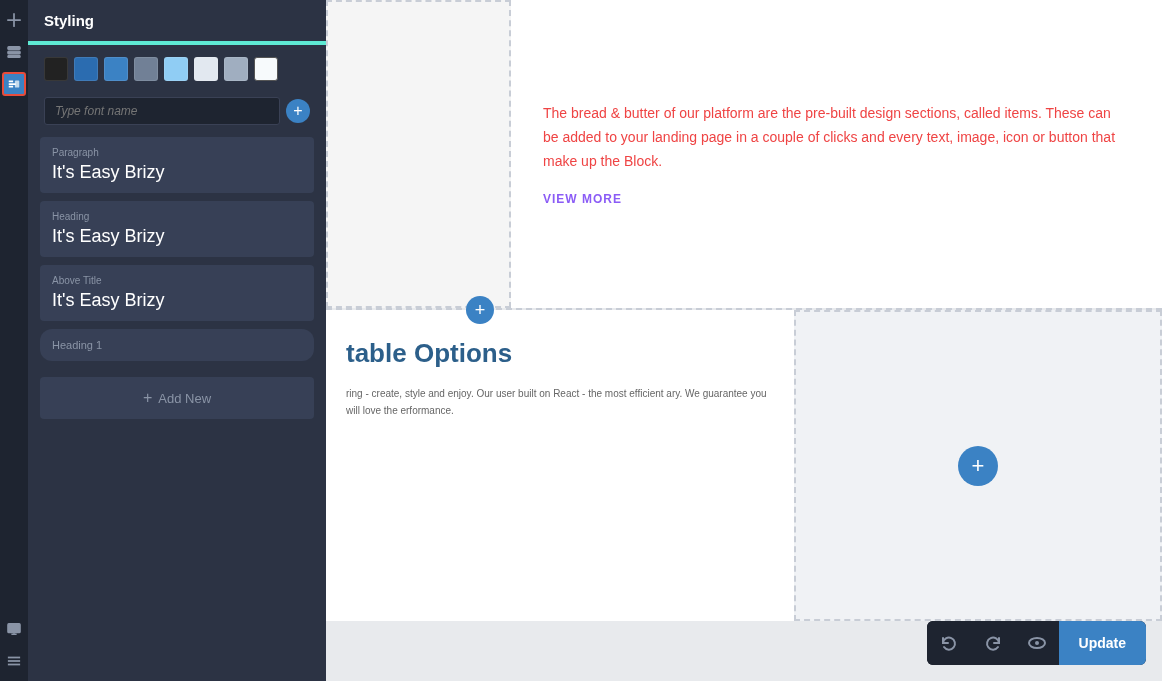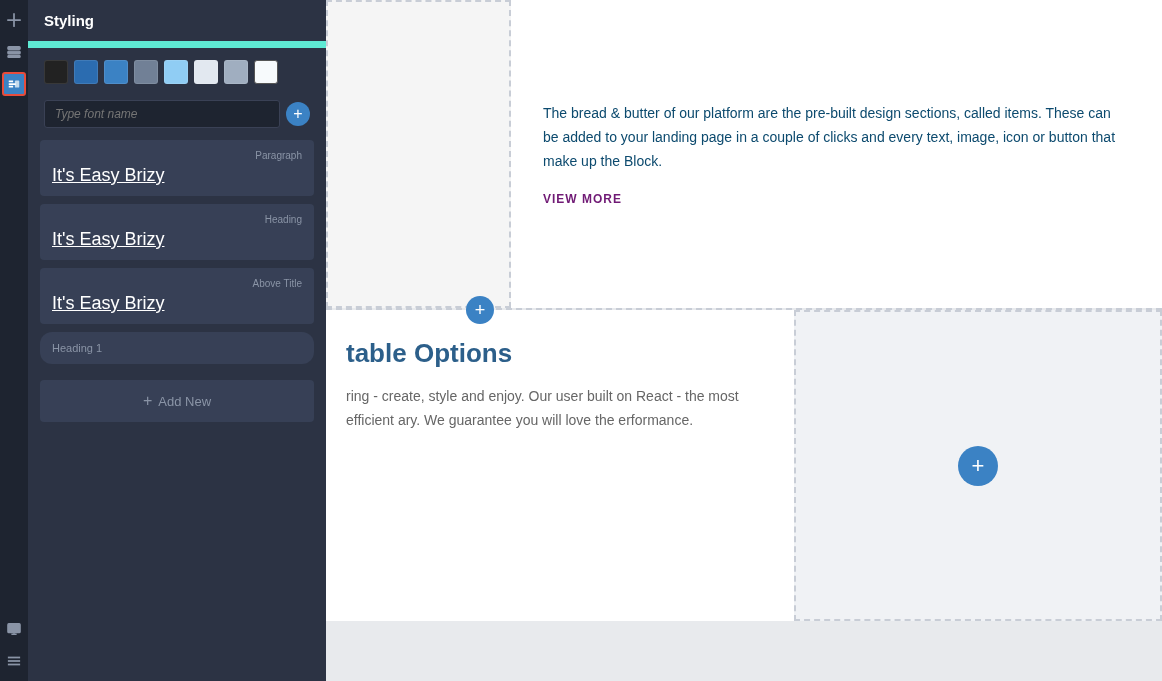--- a/index.html
+++ b/index.html
@@ -44,21 +44,21 @@
     }
     .styling-panel::-webkit-scrollbar { width: 4px; }
     .styling-panel::-webkit-scrollbar-thumb { background: #444; }
 
     .panel-header {
       padding: 12px 16px;
       color: #ffffff;
       font-size: 15px;
       font-weight: 600;
       background: #2c3344;
-      border-bottom: 7px solid #5eead4;
+      border-bottom: 4px solid #5eead4;
     }
 
     .color-swatches {
       display: flex;
       align-items: center;
       padding: 12px 16px;
       gap: 6px;
       flex-wrap: wrap;
     }
     .color-swatch {
@@ -113,27 +113,25 @@
       margin: 0 12px 8px;
       background: #374056;
       border-radius: 4px;
       padding: 10px 12px;
       cursor: pointer;
     }
     .font-type-label {
       color: #8a94a6;
       font-size: 10px;
       margin-bottom: 4px;
-      text-align: right;
     }
     .font-type-name {
       color: #ffffff;
       font-size: 18px;
       font-weight: 400;
-      text-decoration: underline;
     }
 
     .heading-card {
       margin: 0 12px 8px;
       background: #374056;
       border-radius: 12px;
       padding: 10px 12px;
       cursor: pointer;
     }
     .heading-card-label {
@@ -198,28 +196,28 @@
 
     .text-block {
       background: white;
       padding: 28px 32px;
       display: flex;
       flex-direction: column;
       justify-content: center;
     }
 
     .text-block p {
-      color: #0c4a6e;
+      color: #ef4444;
       font-size: 14px;
       line-height: 1.7;
       margin-bottom: 18px;
     }
 
     .view-more-link {
-      color: #701a75;
+      color: #8b5cf6;
       font-size: 12px;
       font-weight: 600;
       letter-spacing: 1px;
       text-decoration: none;
       cursor: pointer;
     }
 
     .content-text-block {
       background: white;
       padding: 28px 20px;
@@ -227,21 +225,21 @@
 
     .content-text-block h2 {
       color: #2c5f8a;
       font-size: 26px;
       font-weight: 700;
       margin-bottom: 16px;
     }
 
     .content-text-block p {
       color: #666;
-      font-size: 14px;
+      font-size: 10px;
       line-height: 1.7;
     }
 
     .right-dashed-block {
       border: 2px dashed #c8cdd6;
       background: #f0f2f5;
       display: flex;
       align-items: center;
       justify-content: center;
     }
@@ -399,15 +397,34 @@
       <div class="content-text-block">
         <h2>table Options</h2>
         <p>ring - create, style and enjoy. Our user built on React - the most efficient ary. We guarantee you will love the erformance.</p>
       </div>
 
       <div class="right-dashed-block">
         <div class="plus-circle-large">+</div>
       </div>
     </div>
 
+    <div class="bottom-toolbar">
+      <button class="bottom-tool-btn" title="Undo">
+        <svg width="18" height="18" viewBox="0 0 18 18" fill="none" stroke="#8a94a6" stroke-width="2" stroke-linecap="round">
+          <path d="M3 9a6 6 0 1 1 1 4M3 4v5h5"></path>
+        </svg>
+      </button>
+      <button class="bottom-tool-btn" title="Redo">
+        <svg width="18" height="18" viewBox="0 0 18 18" fill="none" stroke="#8a94a6" stroke-width="2" stroke-linecap="round">
+          <path d="M15 9a6 6 0 1 0-1 4M15 4v5h-5"></path>
+        </svg>
+      </button>
+      <button class="bottom-tool-btn" title="Preview">
+        <svg width="18" height="18" viewBox="0 0 18 18" fill="none" stroke="#8a94a6" stroke-width="2" stroke-linecap="round">
+          <ellipse cx="9" cy="9" rx="8" ry="5"></ellipse>
+          <circle cx="9" cy="9" r="2" fill="#8a94a6" stroke="none"></circle>
+        </svg>
+      </button>
+      <button class="update-btn">Update</button>
+    </div>
 
   </div>
 </div>
 
 </body></html>

